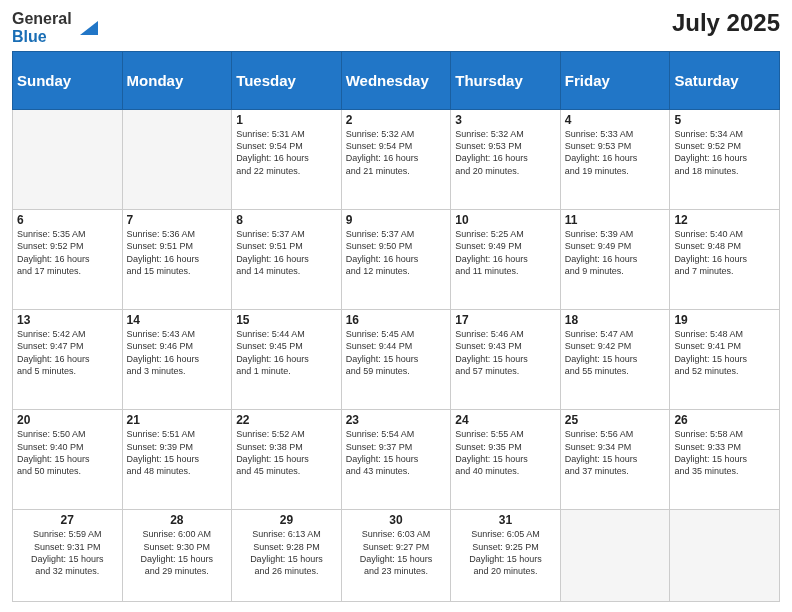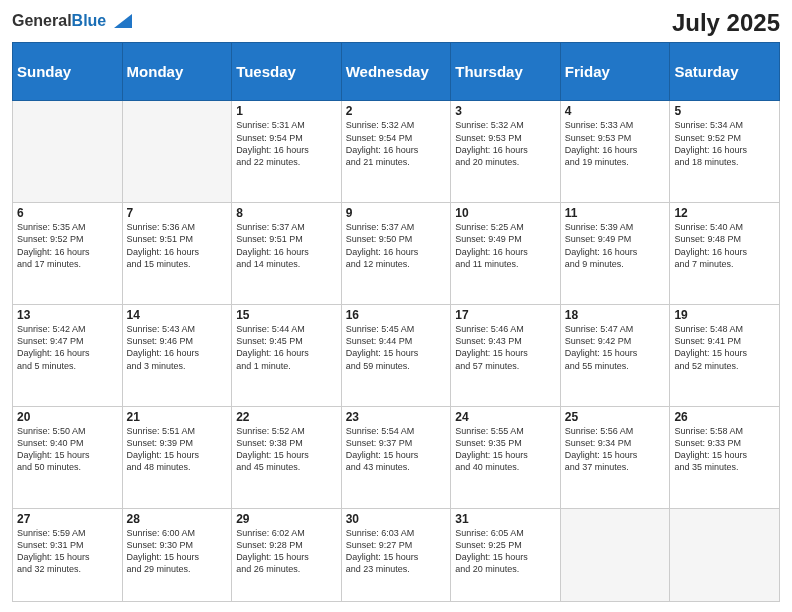--- a/index.html
+++ b/index.html
@@ -23,21 +23,21 @@
       align-items: flex-start;
       margin-bottom: 6px;
     }
     .logo {
       display: flex;
       align-items: center;
       gap: 2px;
     }
     .logo-text {
       display: flex;
-      flex-direction: row;
+      flex-direction: column;
       line-height: 1.1;
     }
     .logo-general {
       font-size: 16px;
       font-weight: bold;
       color: #333;
     }
     .logo-blue {
       font-size: 16px;
       font-weight: bold;
@@ -96,20 +96,21 @@
       display: block;
       margin-bottom: 1px;
     }
     .cell-line {
       display: block;
       line-height: 1.35;
       font-size: 9px;
     }
     .last-row td {
       height: 75px;
+      text-align: center;
     }
   </style>
 </head>
 <body>
 
 <div class="page">
   <div class="header">
     <div class="logo">
       <div class="logo-text">
         <span class="logo-general">General</span>
@@ -339,21 +340,21 @@
           </td>
           <td>
             <span class="day-num">28</span>
             <span class="cell-line">Sunrise: 6:00 AM</span>
             <span class="cell-line">Sunset: 9:30 PM</span>
             <span class="cell-line">Daylight: 15 hours</span>
             <span class="cell-line">and 29 minutes.</span>
           </td>
           <td>
             <span class="day-num">29</span>
-            <span class="cell-line">Sunrise: 6:02 AM</span>
+            <span class="cell-line">Sunrise: 6:13 AM</span>
             <span class="cell-line">Sunset: 9:28 PM</span>
             <span class="cell-line">Daylight: 15 hours</span>
             <span class="cell-line">and 26 minutes.</span>
           </td>
           <td>
             <span class="day-num">30</span>
             <span class="cell-line">Sunrise: 6:03 AM</span>
             <span class="cell-line">Sunset: 9:27 PM</span>
             <span class="cell-line">Daylight: 15 hours</span>
             <span class="cell-line">and 23 minutes.</span>

